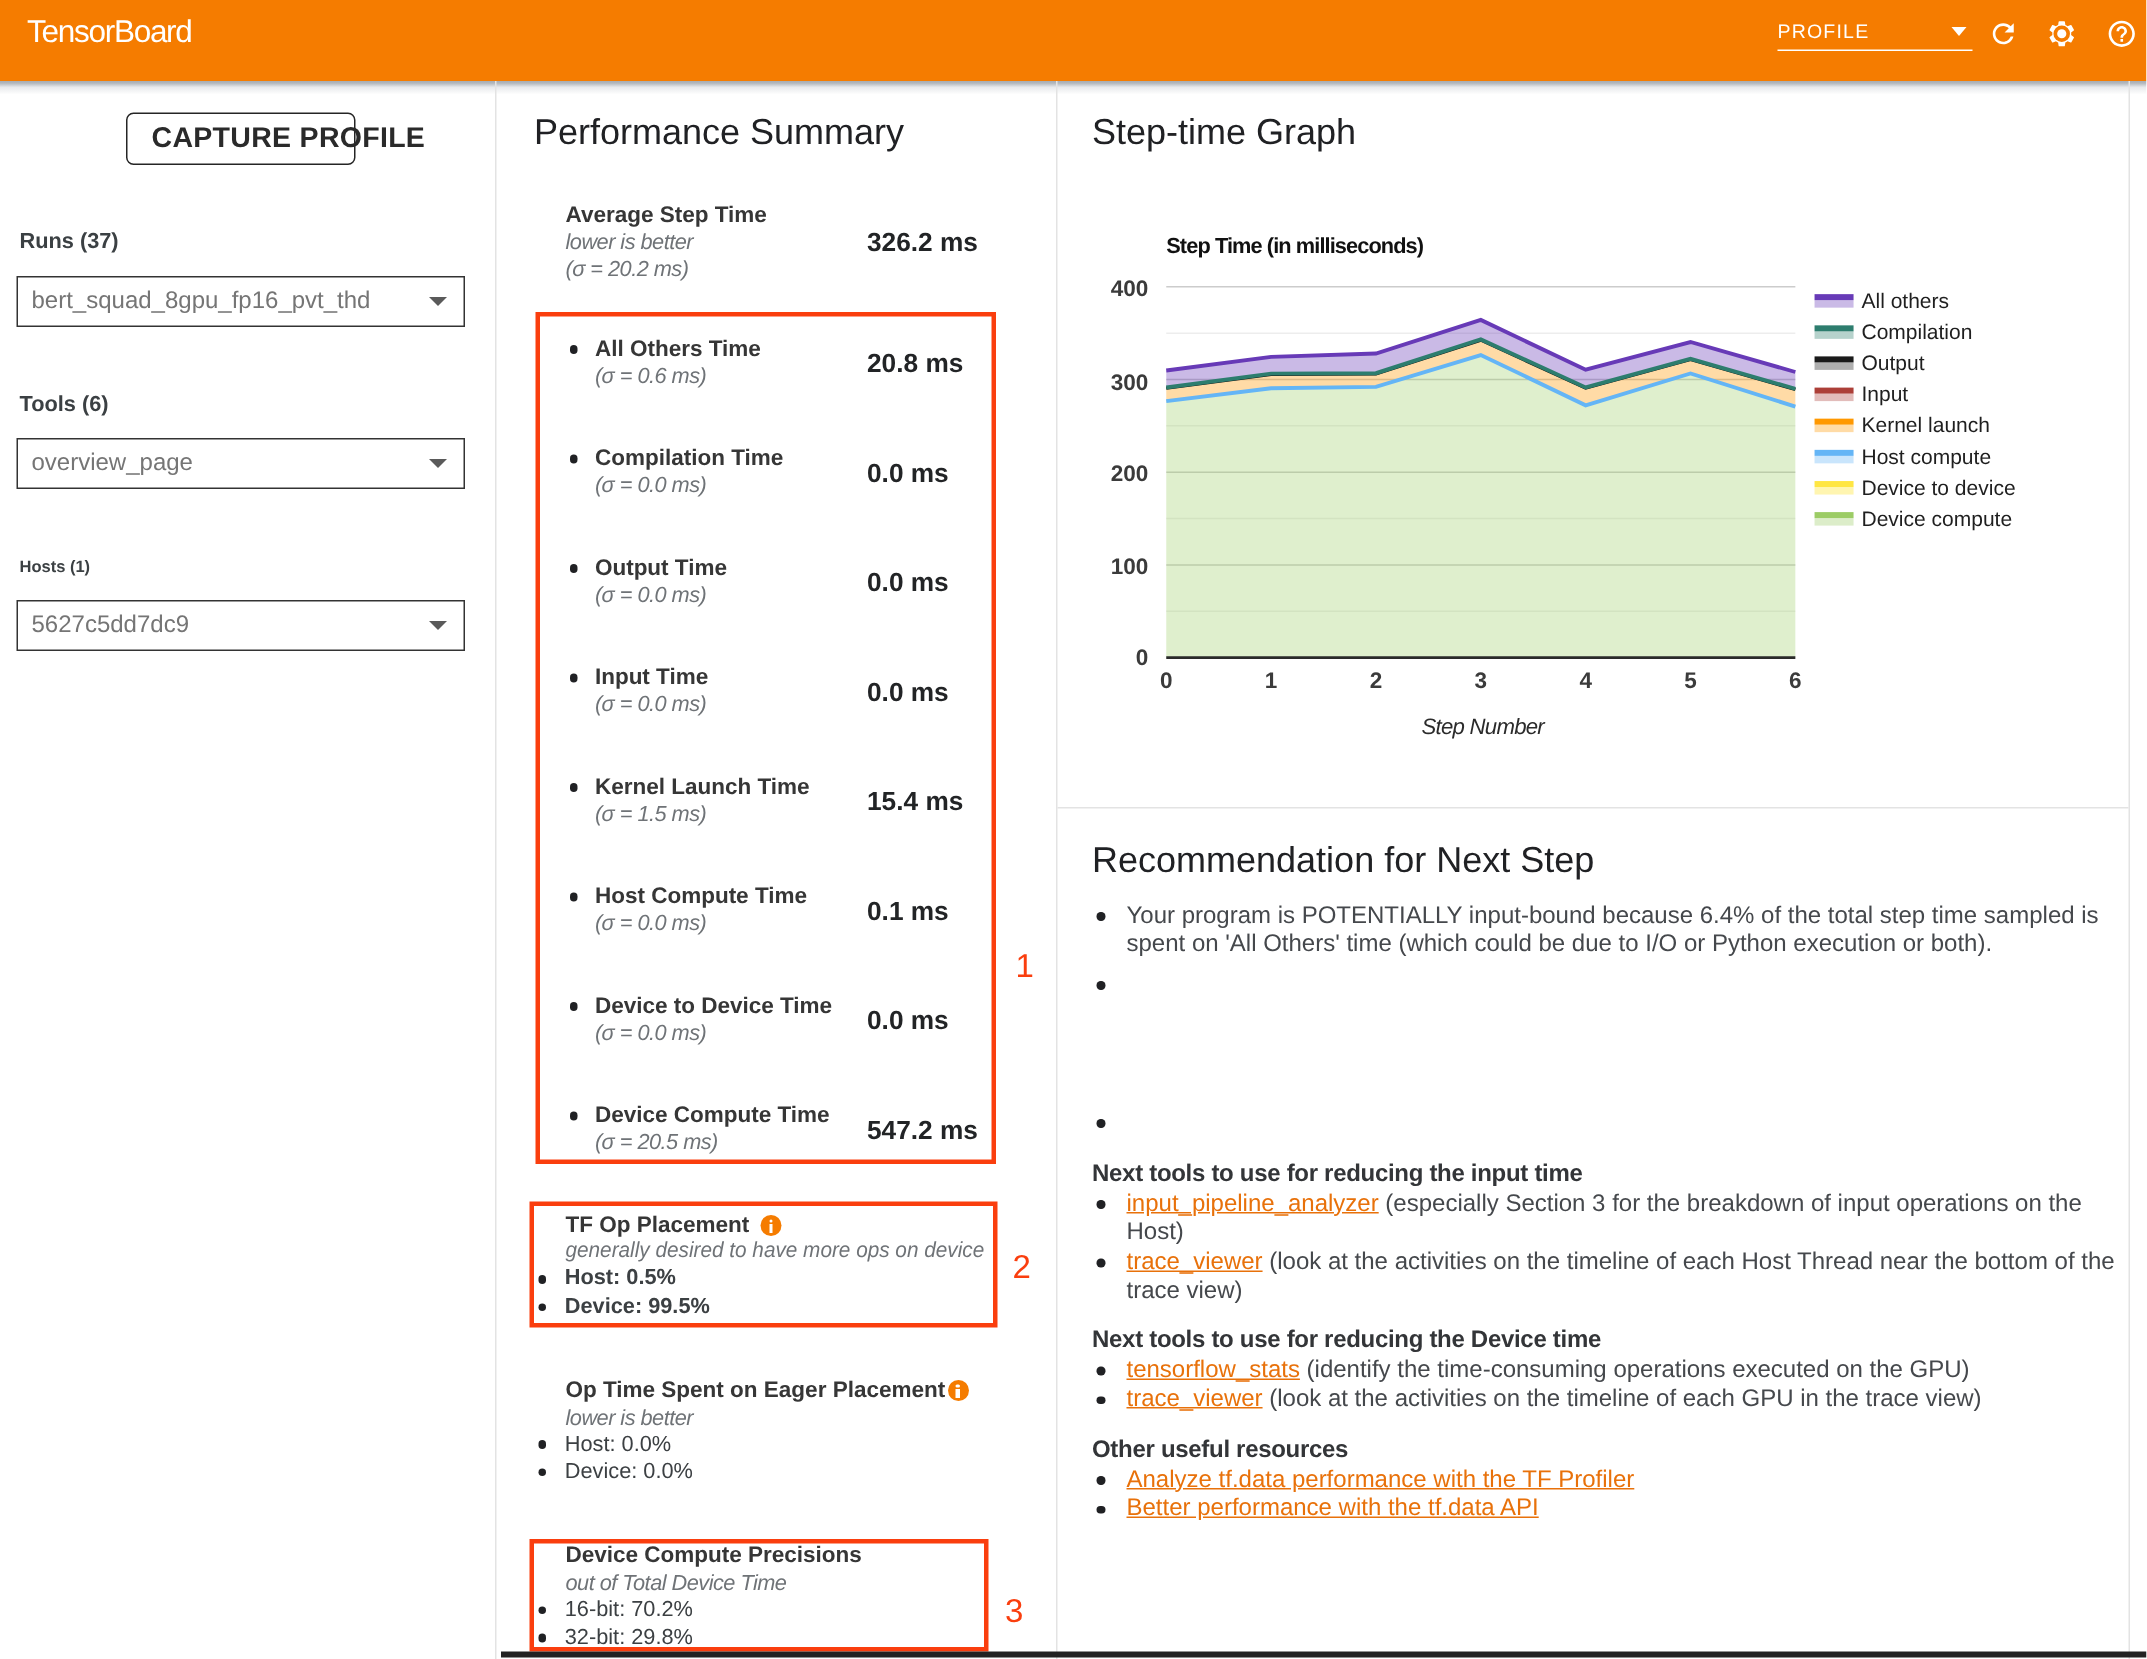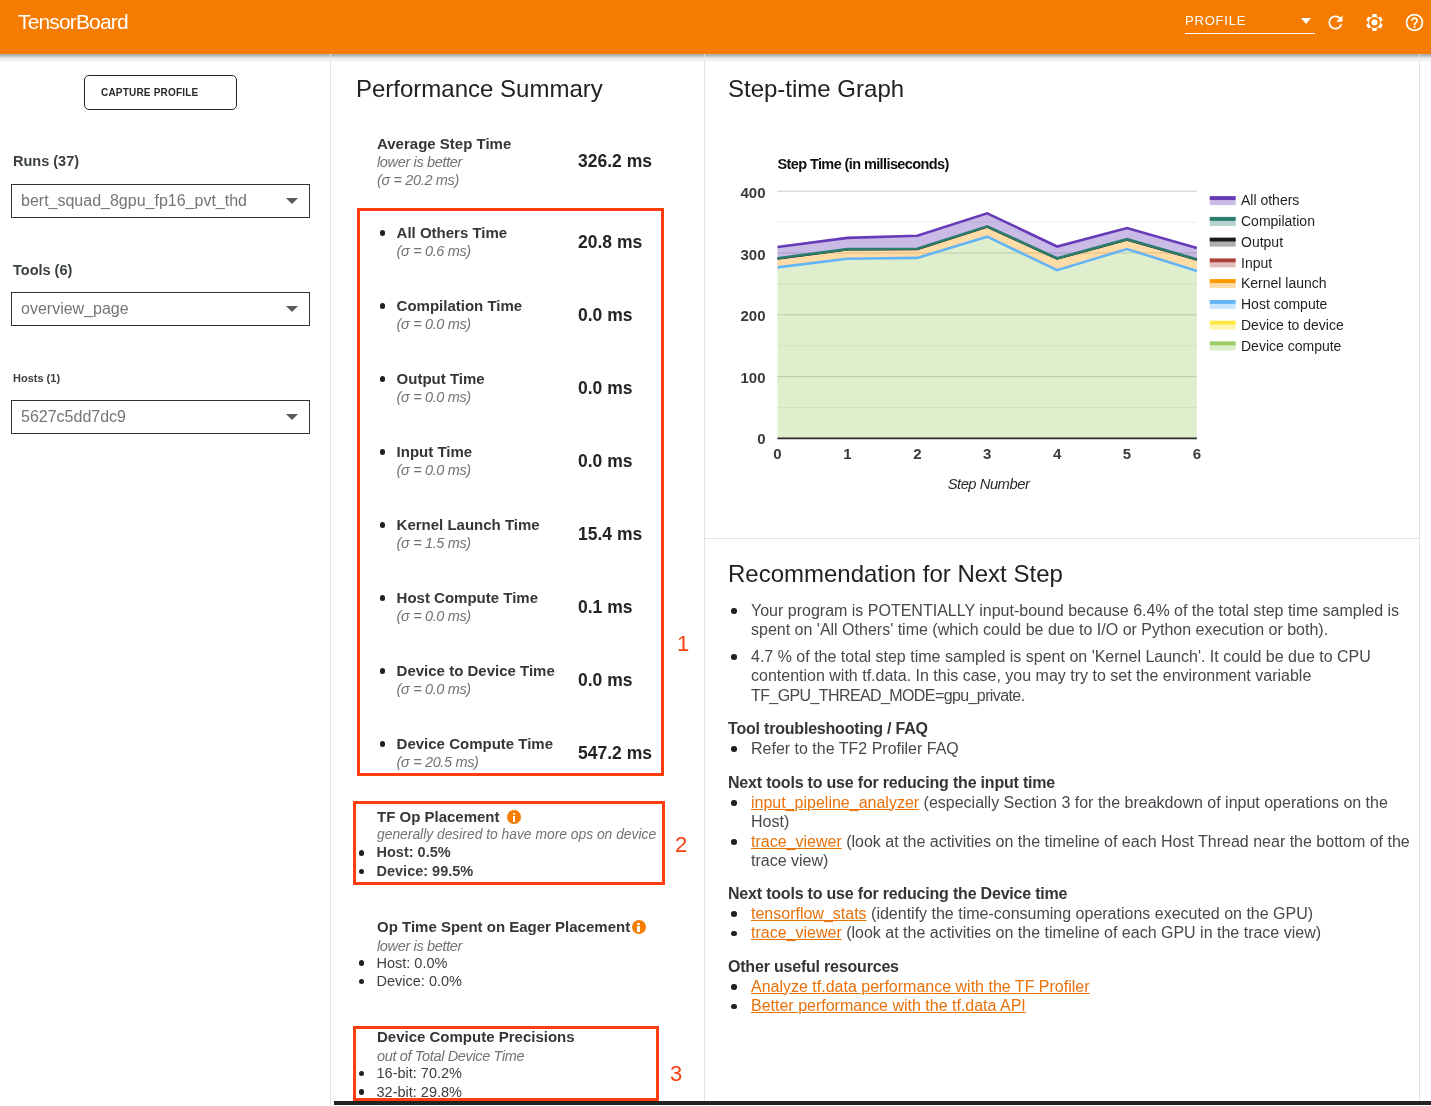--- a/index.html
+++ b/index.html
@@ -37,21 +37,21 @@
 <svg class="abs" style="left:1404px;top:12px" width="21" height="21" viewBox="0 0 24 24">
       <path fill="#fff" d="M11 18h2v-2h-2v2zm1-16C6.48 2 2 6.48 2 12s4.48 10 10 10 10-4.48 10-10S17.52 2 12 2zm0 18c-4.41 0-8-3.59-8-8s3.59-8 8-8 8 3.59 8 8-3.59 8-8 8zm0-14c-2.21 0-4 1.79-4 4h2c0-1.1.9-2 2-2s2 .9 2 2c0 2-3 1.75-3 5h2c0-2.25 3-2.5 3-5 0-2.21-1.79-4-4-4z"></path>
     </svg>
 
 <div class="abs" style="left:330px;top:54px;width:1px;height:1052px;background:#e3e3e3;"></div>
 <div class="abs" style="left:704px;top:54px;width:1px;height:1052px;background:#e3e3e3;"></div>
 <div class="abs" style="left:1419px;top:54px;width:1px;height:1052px;background:#e3e3e3;"></div>
 <div class="abs" style="left:705px;top:538px;width:714px;height:1px;background:#e3e3e3;"></div>
 
 <div class="abs" style="left:84px;top:75px;width:153px;height:35px;border:1.7px solid #252525;border-radius:5px;"></div>
-<div class="abs" style="left:101px;top:86px;font-size:10px;font-weight:bold;color:#2a2a2a;letter-spacing:0.2px;line-height:13.2px;">CAPTURE PROFILE</div>
+<div class="abs" style="left:101px;top:86px;font-size:19px;font-weight:bold;color:#2a2a2a;letter-spacing:0.2px;line-height:13.2px;">CAPTURE PROFILE</div>
 <div class="abs" style="left:13px;top:154.3px;font-size:14.5px;font-weight:bold;color:#3b4043;line-height:15px;">Runs (37)</div>
 <div class="abs" style="left:11px;top:184px;width:299px;height:34px;border:1.4px solid #333;background:#fff;"></div>
 <div class="abs" style="left:21px;top:193px;font-size:16px;color:#757575;line-height:16px;">bert_squad_8gpu_fp16_pvt_thd</div>
 <div class="abs" style="left:286px;top:198px;width:0;height:0;border-left:6px solid transparent;border-right:6px solid transparent;border-top:6.5px solid #5a5a5a;"></div>
 <div class="abs" style="left:13px;top:263.3px;font-size:14.5px;font-weight:bold;color:#3b4043;line-height:15px;">Tools (6)</div>
 <div class="abs" style="left:11px;top:292px;width:299px;height:34px;border:1.4px solid #333;background:#fff;"></div>
 <div class="abs" style="left:21px;top:301px;font-size:16px;color:#757575;line-height:16px;">overview_page</div>
 <div class="abs" style="left:286px;top:306px;width:0;height:0;border-left:6px solid transparent;border-right:6px solid transparent;border-top:6.5px solid #5a5a5a;"></div>
 <div class="abs" style="left:13px;top:371.3px;font-size:11px;font-weight:bold;color:#3b4043;line-height:15px;">Hosts (1)</div>
 <div class="abs" style="left:11px;top:400px;width:299px;height:34px;border:1.4px solid #333;background:#fff;"></div>
@@ -163,25 +163,23 @@
       <rect x="1209.7" y="324.7" width="26" height="5" fill="#ffe642" fill-opacity="0.42"></rect>
       <text x="1241" y="329.8" font-size="14" fill="#1f1f1f" font-family="Liberation Sans, sans-serif">Device to device</text>
       <rect x="1209.7" y="341.4" width="26" height="4" fill="#9ccc65"></rect>
       <rect x="1209.7" y="345.4" width="26" height="5" fill="#9ccc65" fill-opacity="0.35"></rect>
       <text x="1241" y="350.5" font-size="14" fill="#1f1f1f" font-family="Liberation Sans, sans-serif">Device compute</text>
     </svg>
 <div class="abs h24" style="left:728px;top:562.3px;">Recommendation for Next Step</div>
 <div class="dot" style="left:731.2px;top:608.2px;width:5.6px;height:5.6px;"></div>
 <div class="dot" style="left:731.2px;top:654.4000000000001px;width:5.6px;height:5.6px;"></div>
 <div class="abs" style="left:751px;top:600.8px;line-height:19.5px;font-size:16px;color:#45484c;">Your program is POTENTIALLY input-bound because 6.4% of the total step time sampled is<br>spent on 'All Others' time (which could be due to I/O or Python execution or both).</div>
-<div class="abs" style="left:751px;top:646.8px;line-height:19.5px;font-size:16px;color:#45484c;">4.7 % of the total step time sampled is spent on 'Kernel Launch'. It could be due to CPU<br>contention with tf.data. In this case, you may try to set the environment variable<br><span style="letter-spacing:-0.6px;">TF_GPU_THREAD_MODE=gpu_private.</span></div>
 <div class="dot" style="left:731.2px;top:746.2px;width:5.6px;height:5.6px;"></div>
 <div class="dot" style="left:731.2px;top:800.2px;width:5.6px;height:5.6px;"></div>
 <div class="dot" style="left:731.2px;top:839.2px;width:5.6px;height:5.6px;"></div>
 <div class="dot" style="left:731.2px;top:911.2px;width:5.6px;height:5.6px;"></div>
 <div class="dot" style="left:731.2px;top:930.7px;width:5.6px;height:5.6px;"></div>
 <div class="dot" style="left:731.2px;top:984.2px;width:5.6px;height:5.6px;"></div>
 <div class="dot" style="left:731.2px;top:1003.7px;width:5.6px;height:5.6px;"></div>
-<div class="abs" style="left:728px;top:719.2px;line-height:19.5px;font-size:16px;color:#45484c;"><span class="rb">Tool troubleshooting / FAQ</span><br><span style="margin-left:23px;">Refer to the TF2 Profiler FAQ</span></div>
 <div class="abs" style="left:728px;top:773.2px;line-height:19.5px;font-size:16px;color:#45484c;"><span class="rb">Next tools to use for reducing the input time</span><br><span style="margin-left:23px;"><span class="lnk">input_pipeline_analyzer</span> (especially Section 3 for the breakdown of input operations on the</span><br><span style="margin-left:23px;">Host)</span><br><span style="margin-left:23px;"><span class="lnk">trace_viewer</span> (look at the activities on the timeline of each Host Thread near the bottom of the</span><br><span style="margin-left:23px;">trace view)</span></div>
 <div class="abs" style="left:728px;top:884.2px;line-height:19.5px;font-size:16px;color:#45484c;"><span class="rb">Next tools to use for reducing the Device time</span><br><span style="margin-left:23px;"><span class="lnk">tensorflow_stats</span> (identify the time-consuming operations executed on the GPU)</span><br><span style="margin-left:23px;"><span class="lnk">trace_viewer</span> (look at the activities on the timeline of each GPU in the trace view)</span></div>
 <div class="abs" style="left:728px;top:957.2px;line-height:19.5px;font-size:16px;color:#45484c;"><span class="rb">Other useful resources</span><br><span style="margin-left:23px;"><span class="lnk">Analyze tf.data performance with the TF Profiler</span></span><br><span style="margin-left:23px;"><span class="lnk">Better performance with the tf.data API</span></span></div>
 <div class="abs" style="left:334.4px;top:1101px;width:1096.6px;height:4.2px;background:#222;"></div>
 </div>
 </body></html>

